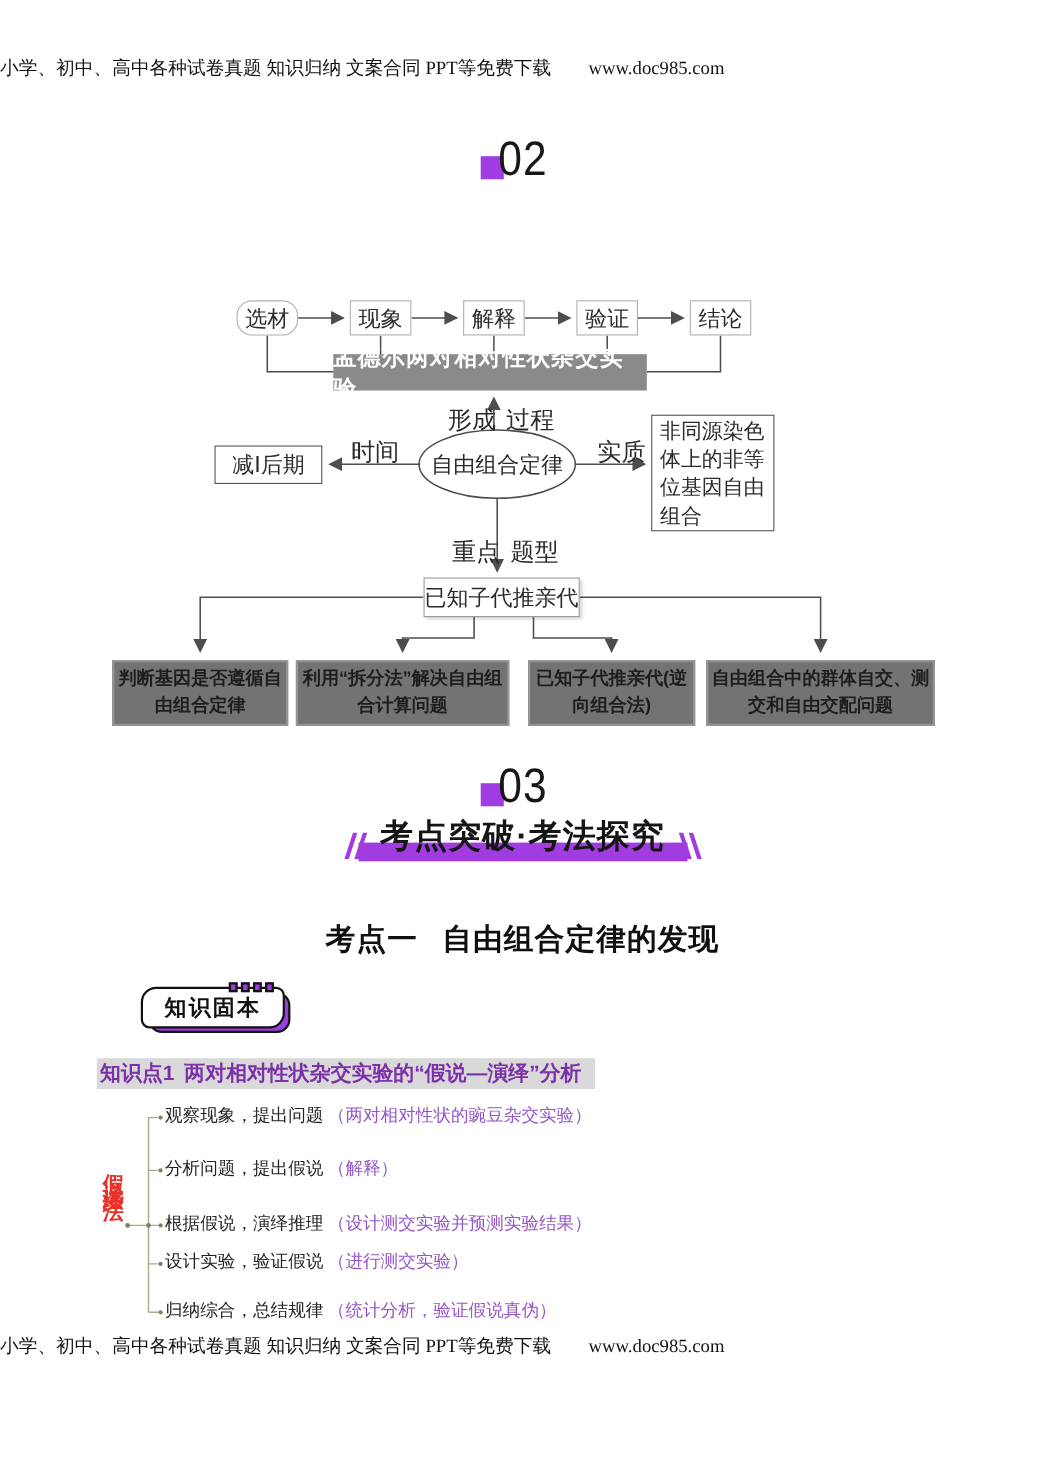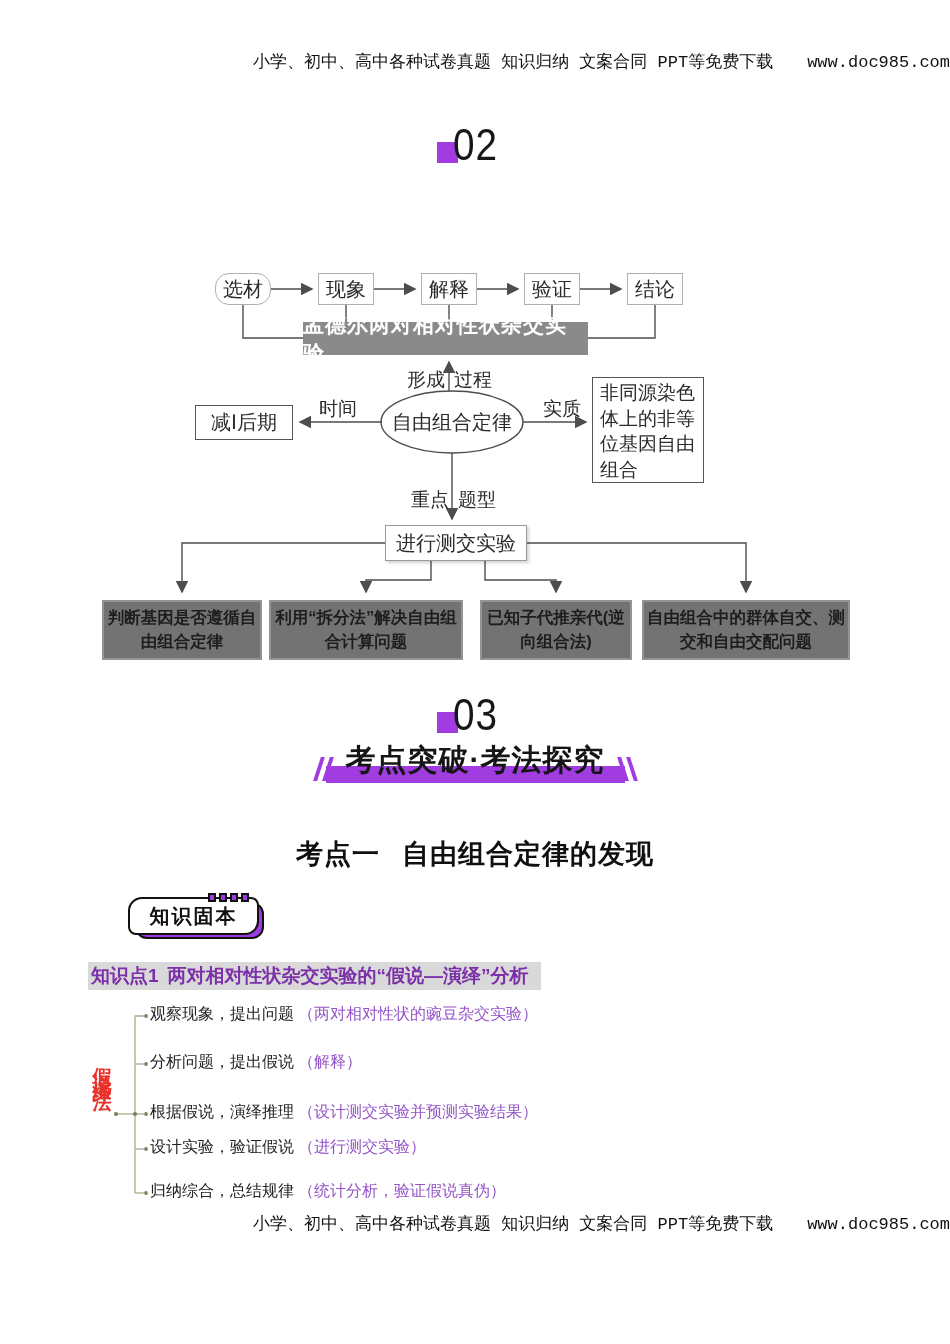--- a/index.html
+++ b/index.html
@@ -5,22 +5,22 @@
   html,body { margin:0; padding:0; }
   body {
     width:950px; height:1344px; position:relative;
     background:#ffffff; overflow:hidden;
     font-family:"Liberation Sans", sans-serif;
     color:#111;
   }
 
   
   .docline {
-    position:absolute; left:0; width:950px; text-align:right;
-    font-family:Liberation Mono, monospace; font-size:17px; color:#111;
+    position:absolute; left:0; width:950px; text-align:left;
+    font-family:Liberation Serif, serif; font-size:17px; color:#111;
     white-space:nowrap;
   }
   .docline .url { margin-left:34px; }
 
   
   .sec { position:absolute; left:0; width:950px; text-align:center; }
   .secnum-wrap { position:relative; display:inline-block; }
   .secnum {
     position:relative; z-index:1; font-size:44px; line-height:46px;
     color:#171717; letter-spacing:1px; display:inline-block; transform:scaleX(.88);
@@ -55,21 +55,21 @@
     font-family:"Liberation Serif", serif; color:#2b2b2b;
   }
   .fbox.small { width:56px; height:32px; border:1px solid #b0b0b0; font-size:20px; }
   .graybox {
     position:absolute; left:208px; top:57px; width:285px; height:33px;
     background:#8a8a8a; color:#fff; font-weight:bold; font-size:21px;
     display:flex; align-items:center; justify-content:center; letter-spacing:1px;
   }
   .flabel {
     position:absolute; display:flex; gap:9px;
-    font-family:Liberation Mono, monospace; font-size:19px; color:#2b2b2b;
+    font-family:Liberation Mono, monospace; font-size:22px; color:#2b2b2b;
     white-space:nowrap;
     justify-content:center;
   }
   .ellipse-text {
     position:absolute; left:287px; top:144px; width:140px; text-align:center;
     font-family:"Liberation Serif", serif; font-size:20px; color:#2b2b2b;
   }
   .timebox {
     left:100px; top:140px; width:98px; height:35px;
     border:1.5px solid #555; font-size:20px;
@@ -211,21 +211,21 @@
   <div class="flabel" style="left:448px; top:131px;">
     <span>实质</span>
   </div>
   <div class="fbox essencebox">非同源染色体上的非等位基因自由组合</div>
 
   <div class="flabel" style="left:316px; top:222px;">
     <span>重点</span>
     <span>题型</span>
   </div>
 
-  <div class="fbox methodbox">进行测交实验</div>
+  <div class="fbox methodbox">已知子代推亲代</div>
 
   <div class="bbox" style="left:7px;   width:160px;">判断基因是否遵循自由组合定律</div>
   <div class="bbox" style="left:174px; width:194px;">利用“拆分法”解决自由组合计算问题</div>
   <div class="bbox" style="left:385px; width:152px;">已知子代推亲代(逆向组合法)</div>
   <div class="bbox" style="left:547px; width:208px;">自由组合中的群体自交、测交和自由交配问题</div>
 </div>
 
 <div class="sec" style="top:692px;">
   <div class="secnum-wrap">
     <div class="secsq"></div>

